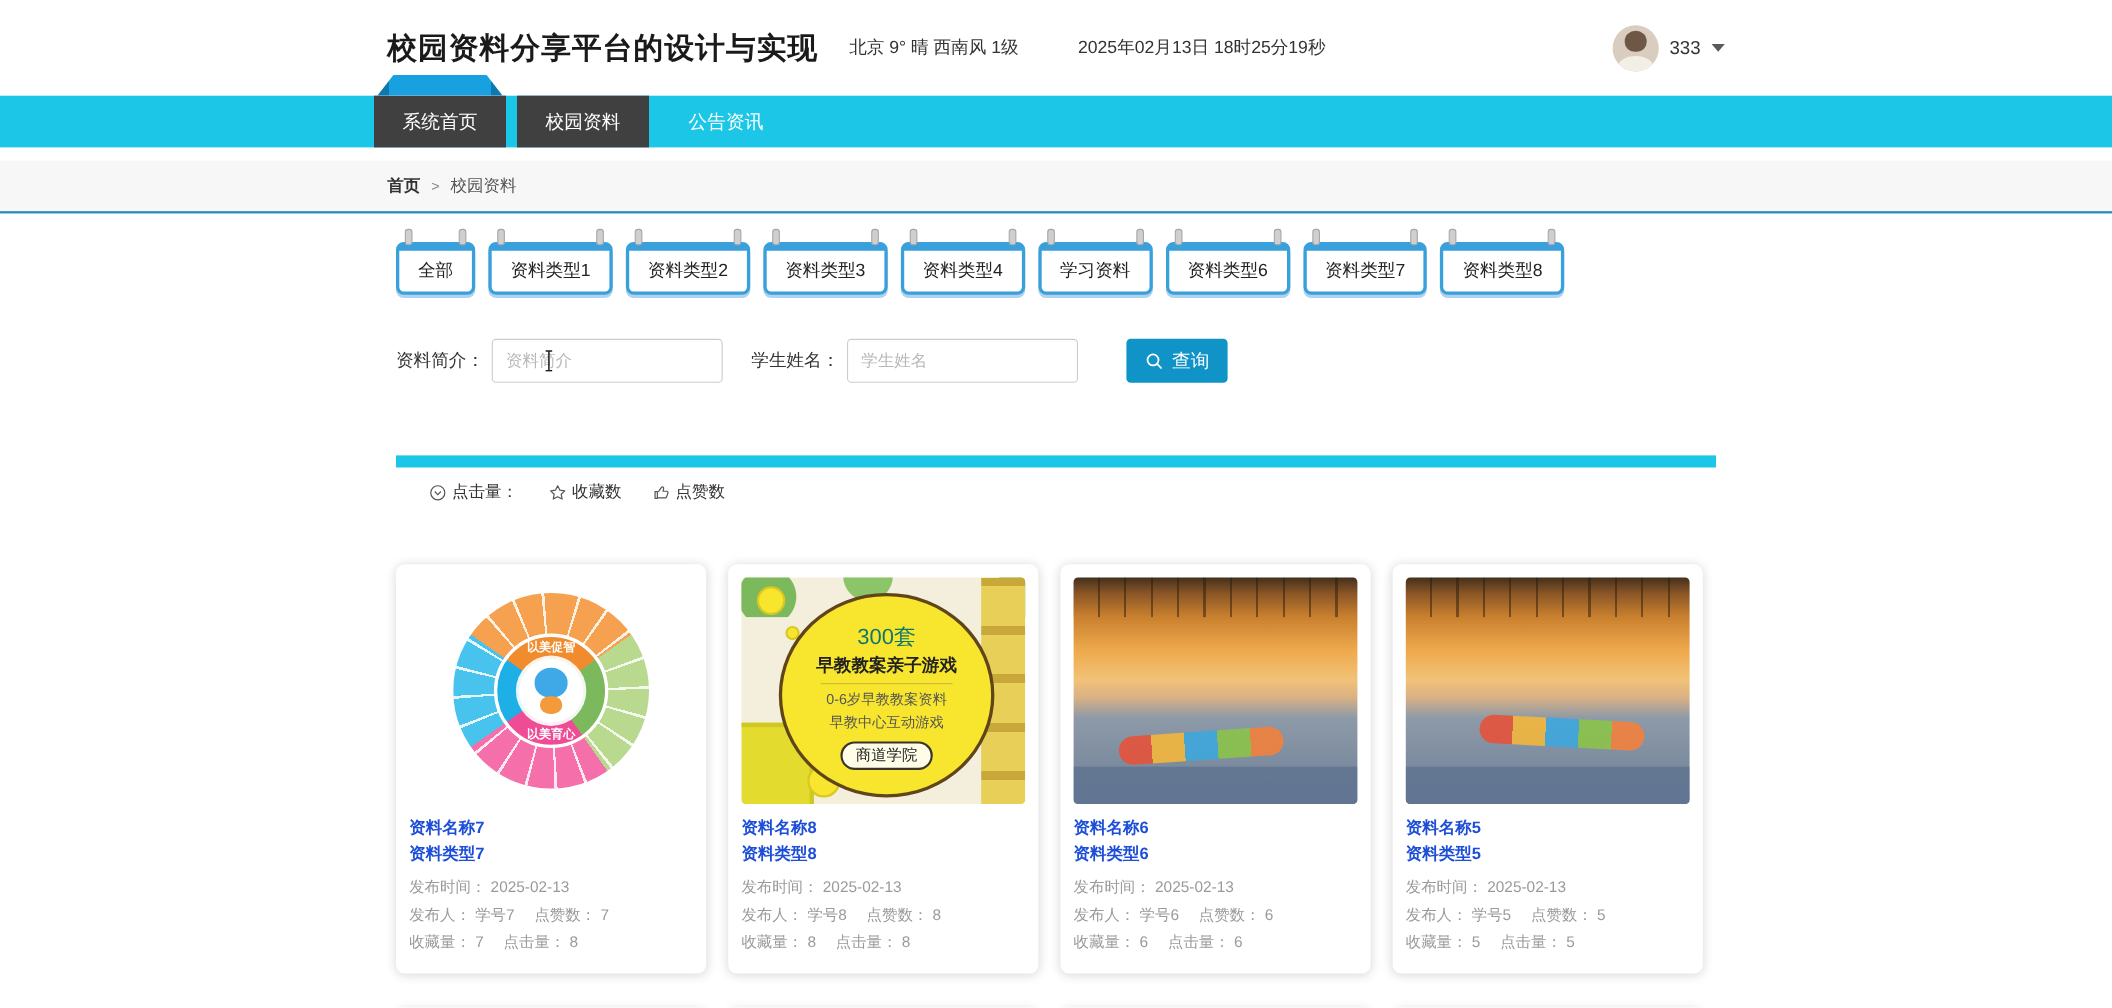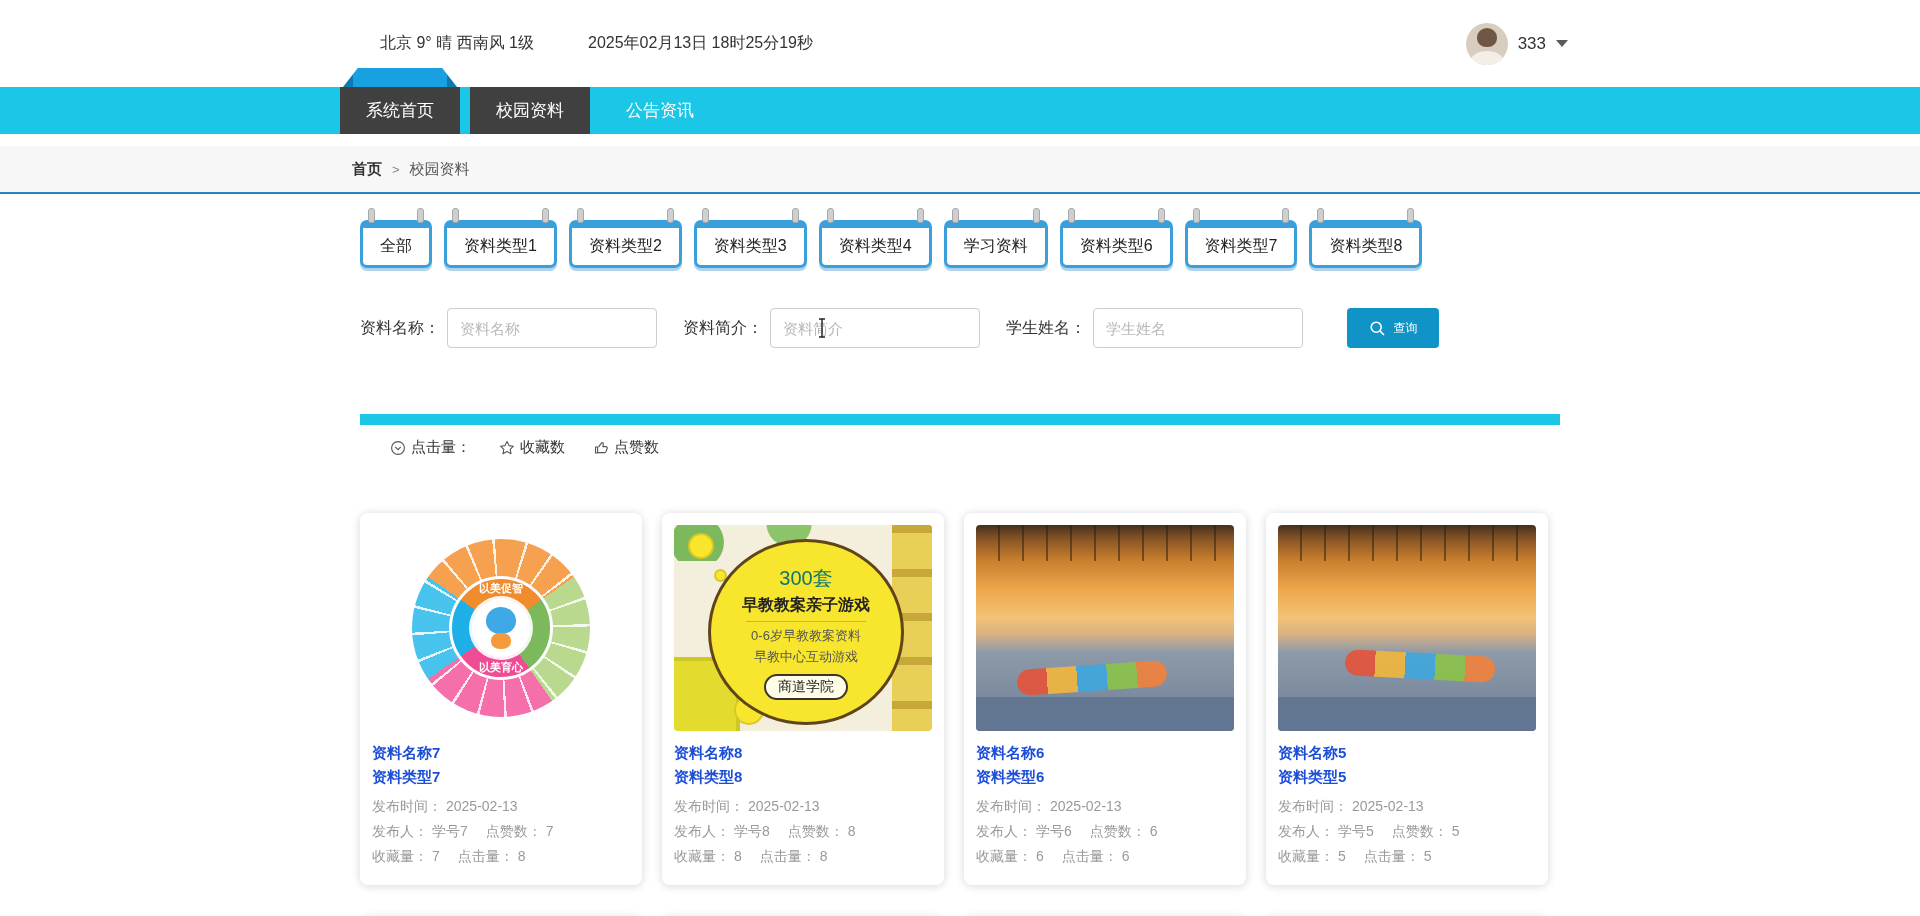--- a/index.html
+++ b/index.html
@@ -50,21 +50,21 @@
   
   .search-row { width:1200px; margin:40px auto 0; display:flex; align-items:center; }
   .s-group { display:flex; align-items:center; margin-right:26px; }
   .s-label { font-size:16px; color:#333; margin-right:7px; white-space:nowrap; }
   .s-input { width:210px; height:40px; border:1px solid #ccc; border-radius:4px; padding:0 12px;
     font-size:15px; color:#333; font-family:inherit; outline:none; }
   .s-input::placeholder { color:#b8b8b8; }
   .input-wrap { position:relative; }
   .ibeam { position:absolute; left:46px; top:10px; pointer-events:none; }
   .query-btn { margin-left:18px; width:92px; height:40px; background:#1093c6; border:none; border-radius:4px;
-    color:#fff; font-size:12px; display:flex; align-items:center; justify-content:center; gap:8px;
+    color:#fff; font-size:17px; display:flex; align-items:center; justify-content:center; gap:8px;
     cursor:pointer; font-family:inherit; }
 
   
   .divider-bar { width:1200px; margin:66px auto 0; height:11px; background:#1bc6e6; }
   .sort-row { width:1200px; margin:0 auto; padding:13px 0 12px 30px; display:flex; align-items:center;
     gap:28px; font-size:15px; color:#333; }
   .sort-item { display:flex; align-items:center; gap:5px; cursor:pointer; }
   .sort-item svg { display:block; }
 
   
@@ -129,20 +129,21 @@
     background:linear-gradient(90deg,#e5533a 0 20%,#f2b63c 20% 40%,#3fa7dd 40% 60%,#8bc34a 60% 80%,#f2813c 80% 100%); }
   .roll.a { bottom:40px; left:16%; transform:rotate(-4deg); }
   .roll.b { bottom:52px; left:26%; transform:rotate(3deg); }
   .mat { position:absolute; bottom:0; left:0; right:0; height:34px; background:#5f7390; opacity:.85; }
 </style>
 </head>
 <body>
 
 <div class="topbar">
   <div class="topbar-inner">
+    <div class="site-title">校园资料分享平台的设计与实现</div>
     <div class="weather">北京 9° 晴 西南风 1级</div>
     <div class="datetime">2025年02月13日 18时25分19秒</div>
     <div class="user-box">
       <div class="avatar"></div>
       <div class="username">333</div>
       <div class="caret-down"></div>
     </div>
   </div>
 </div>
 
@@ -168,24 +169,20 @@
   <button class="tag-btn">资料类型2</button>
   <button class="tag-btn">资料类型3</button>
   <button class="tag-btn">资料类型4</button>
   <button class="tag-btn">学习资料</button>
   <button class="tag-btn">资料类型6</button>
   <button class="tag-btn">资料类型7</button>
   <button class="tag-btn">资料类型8</button>
 </div>
 
 <div class="search-row">
-  <div class="s-group">
-    <span class="s-label">资料名称：</span>
-    <input class="s-input" placeholder="资料名称" style="">
-  </div>
   <div class="s-group">
     <span class="s-label">资料简介：</span>
     <span class="input-wrap">
       <input class="s-input" placeholder="资料简介" style="">
       <svg class="ibeam" width="12" height="20" viewBox="0 0 12 20">
         <path d="M3 1h6M3 19h6M6 1v18" stroke="#222" stroke-width="1.4" fill="none"></path>
       </svg>
     </span>
   </div>
   <div class="s-group">

